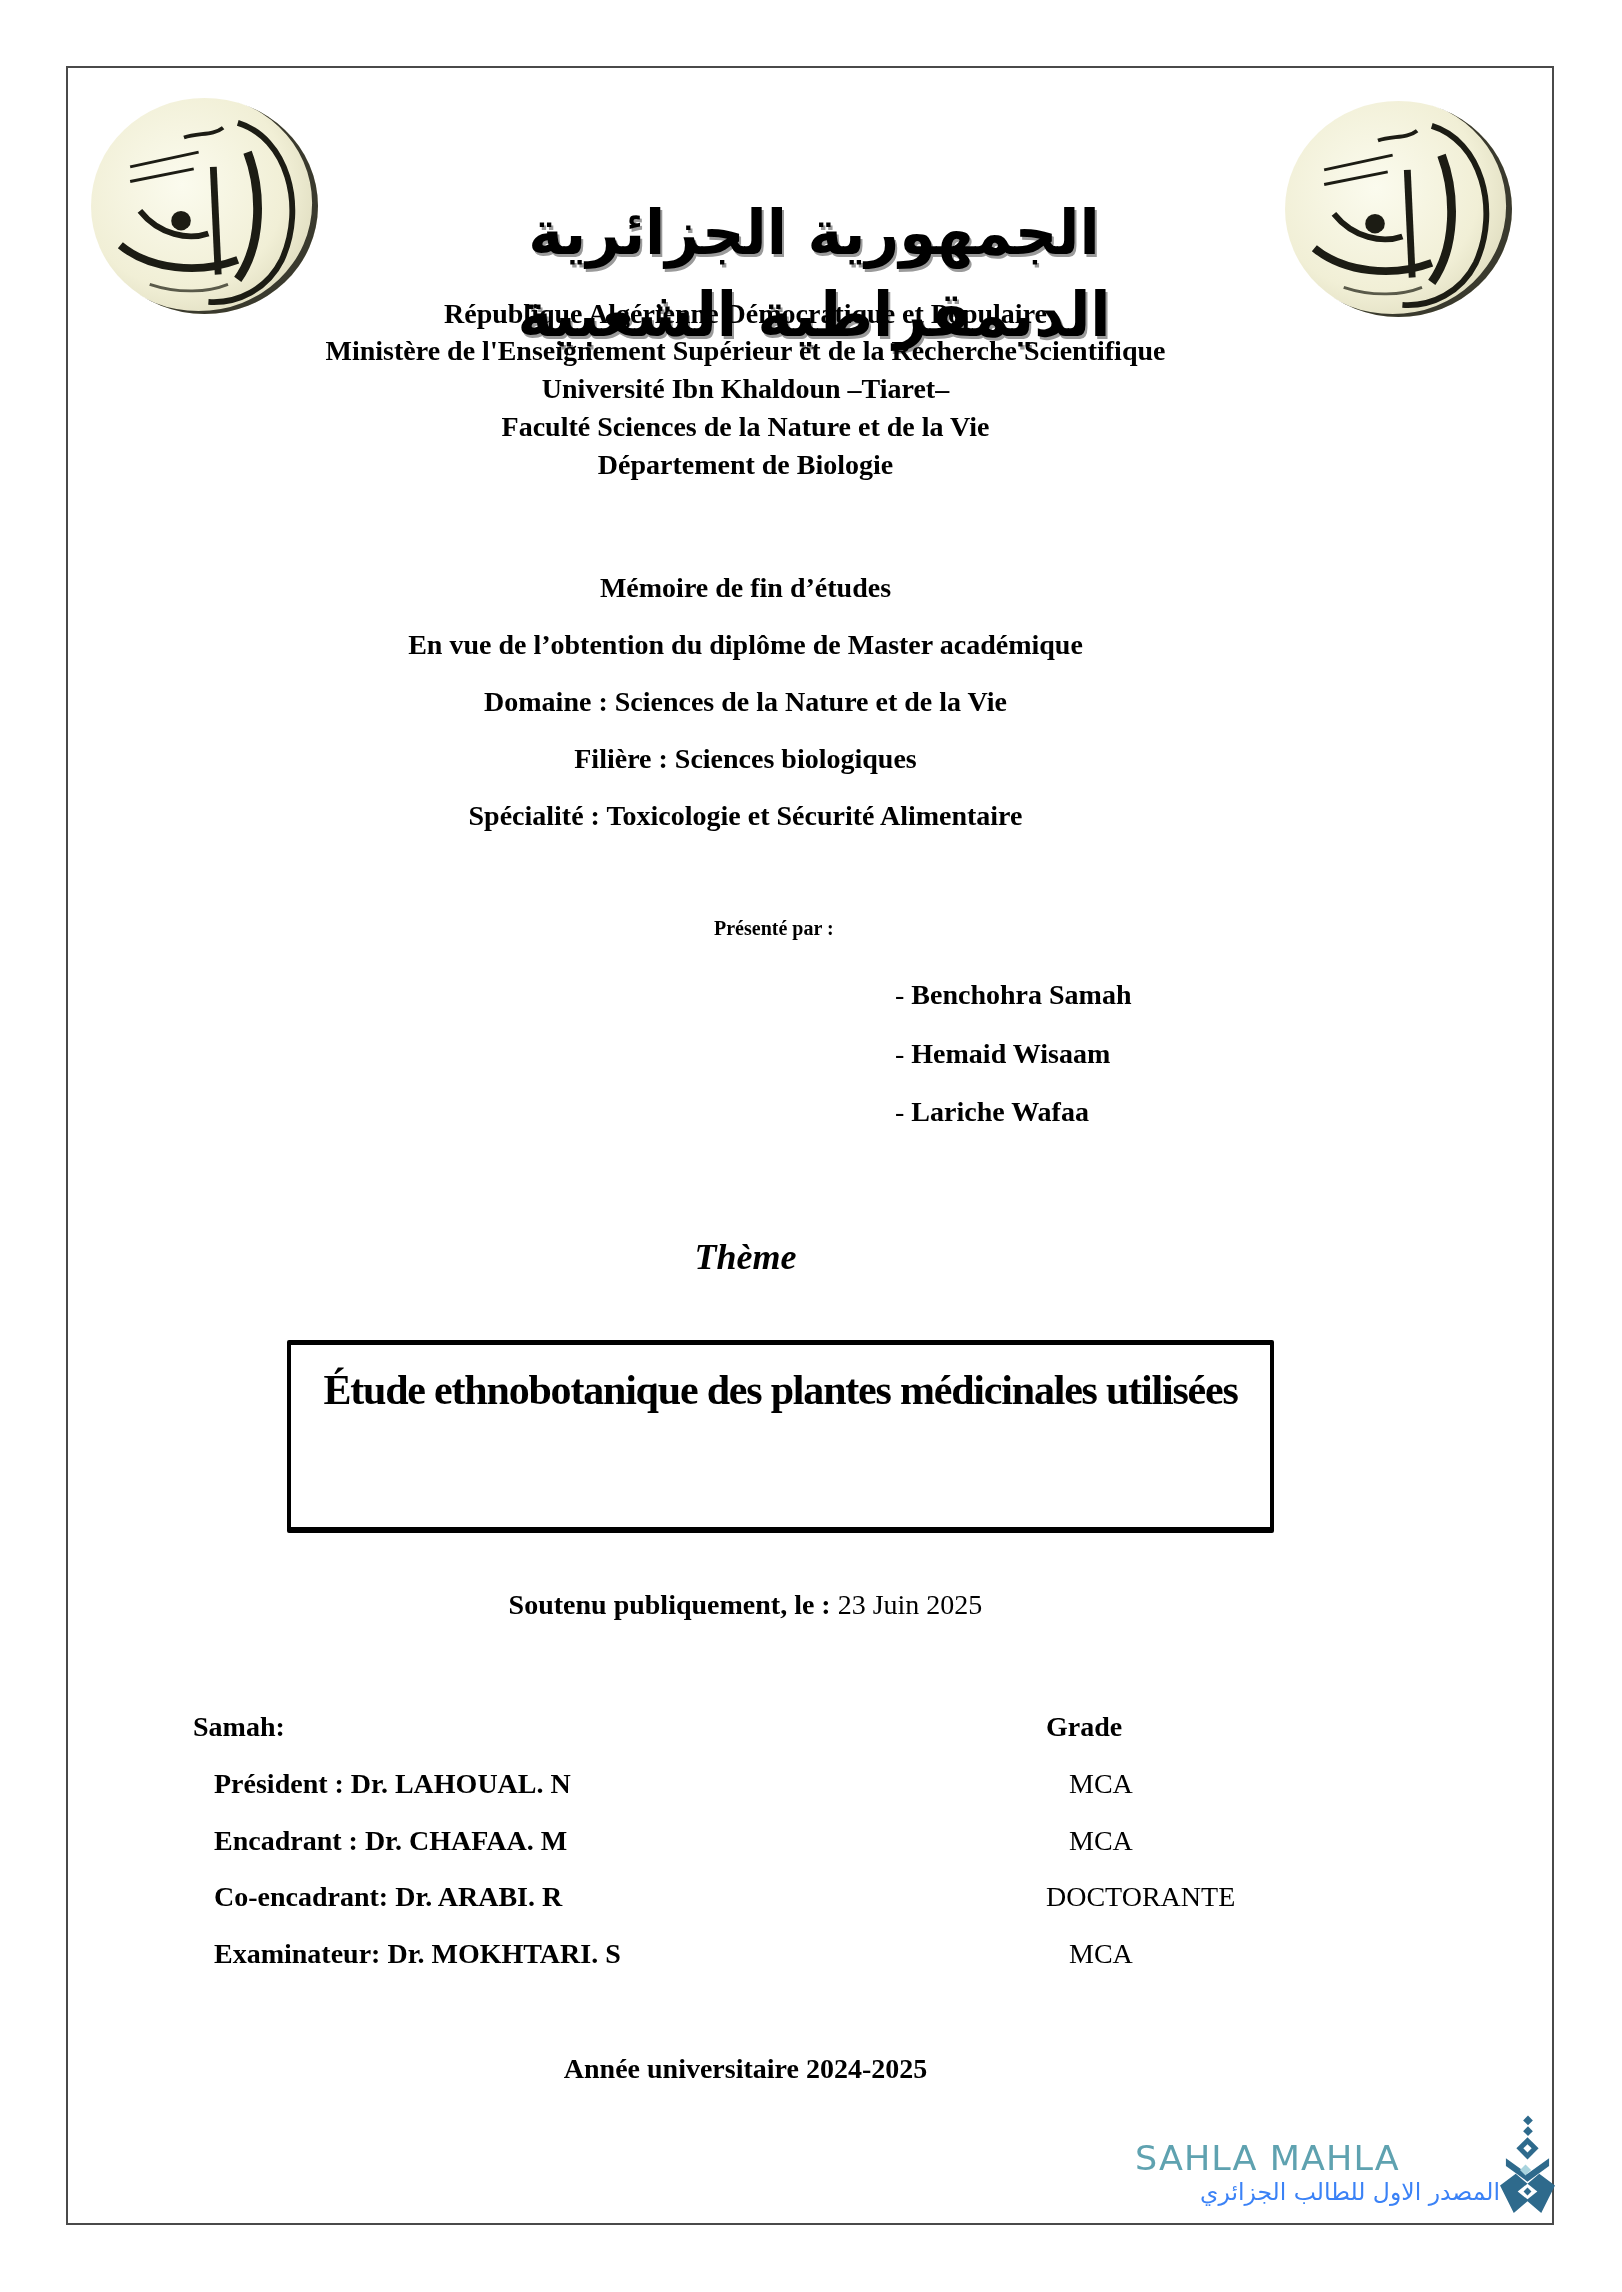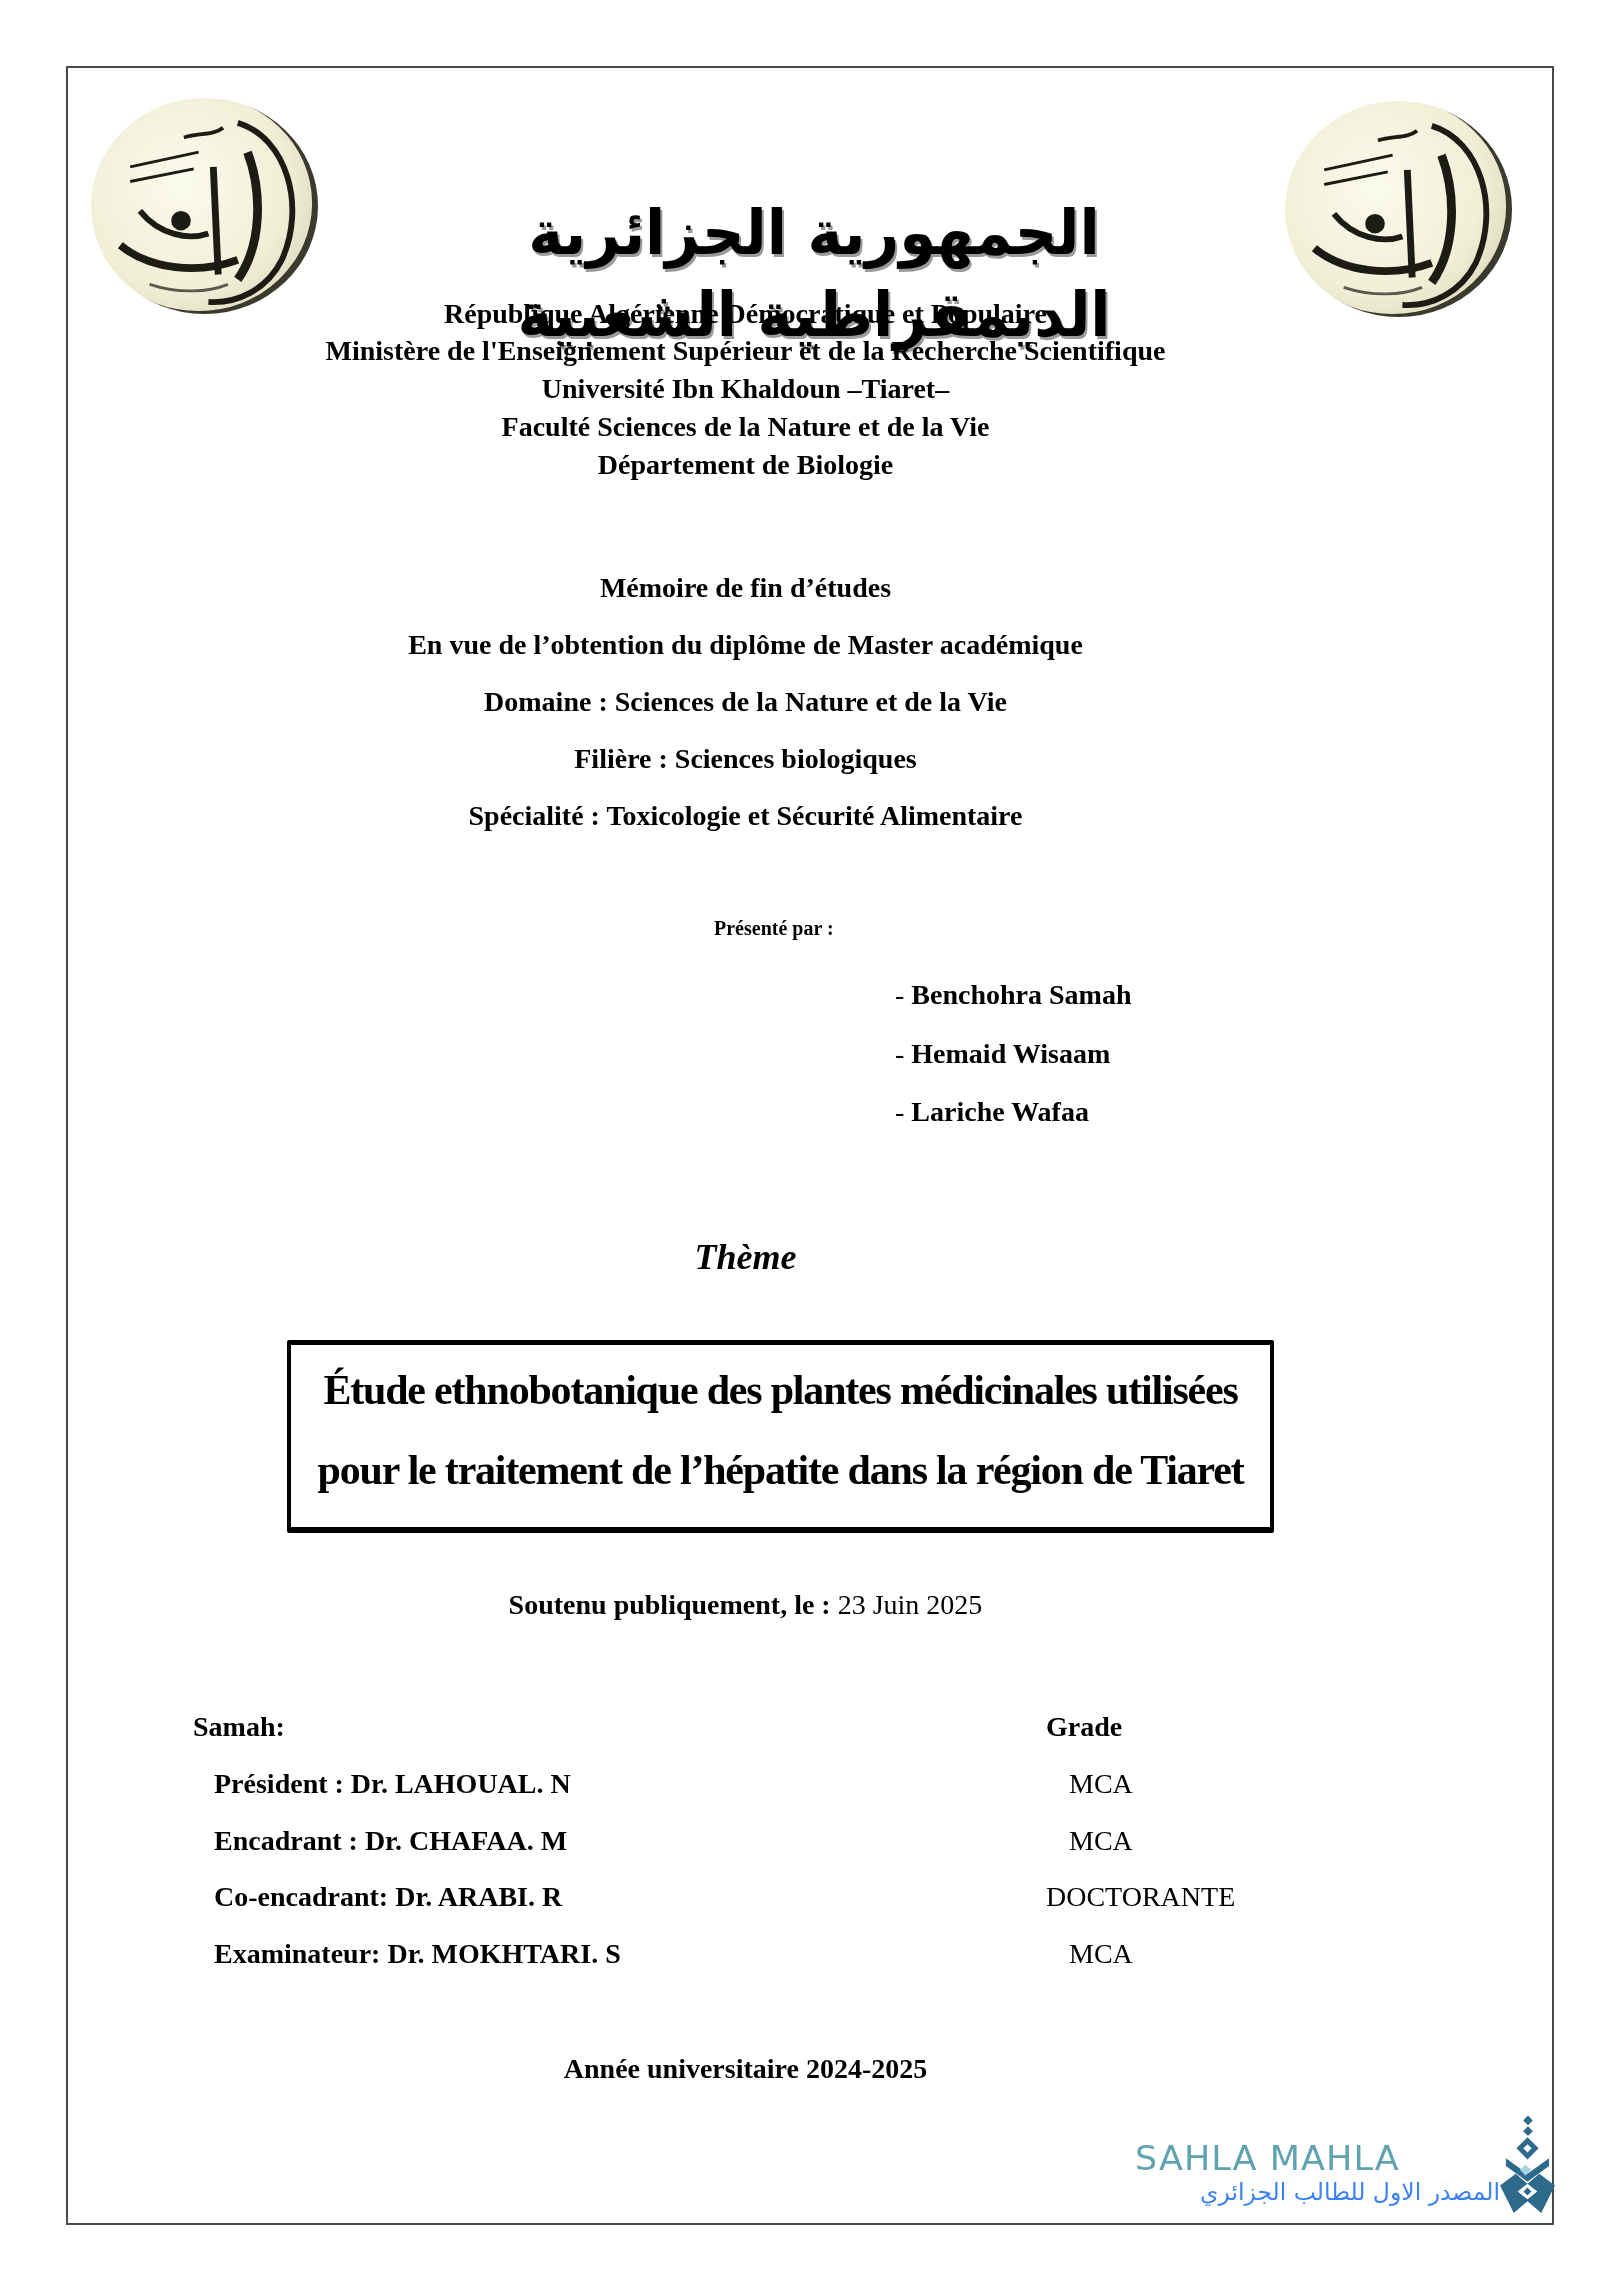--- a/index.html
+++ b/index.html
@@ -142,21 +142,20 @@
   <span class="dash">- </span><span class="nm">Hemaid Wisaam</span>
 </div>
 <div class="student" style="top:1093px;">
   <span class="dash">- </span><span class="nm">Lariche Wafaa</span>
 </div>
 
 <div class="center-line theme-label" style="top:1236px;">Thème</div>
 
 <div class="title-box">
   <div class="title-line" style="top:19.6px;">Étude ethnobotanique des plantes médicinales utilisées</div>
-  <div class="title-line" style="top:100px;">pour le traitement de l’hépatite dans la région de Tiaret</div>
 </div>
 
 <div class="center-line defense" style="top:1586px;">
   <span class="lbl">Soutenu publiquement, le :</span>
   <span class="val">23 Juin 2025</span>
 </div>
 
 <div class="jury-head" style="left:193px; top:1708px;">Samah:</div>
 <div class="jury-head" style="left:1046px; top:1708px;">Grade</div>
 

